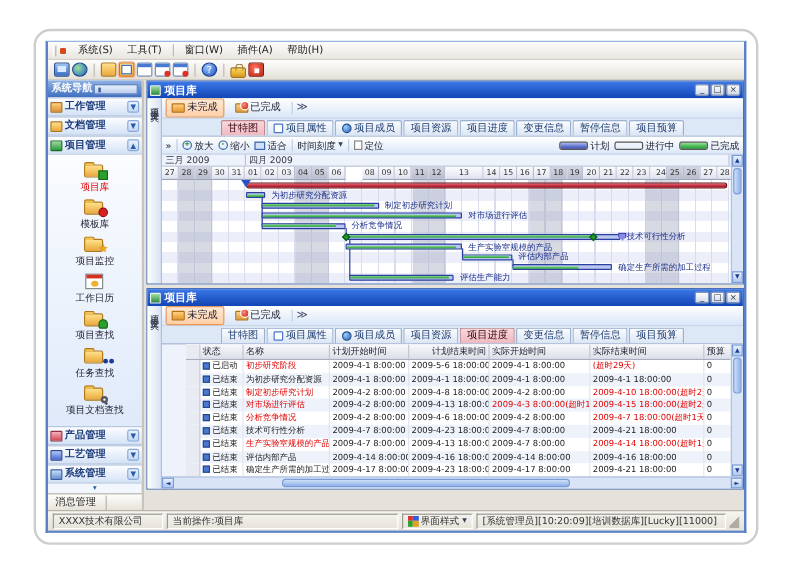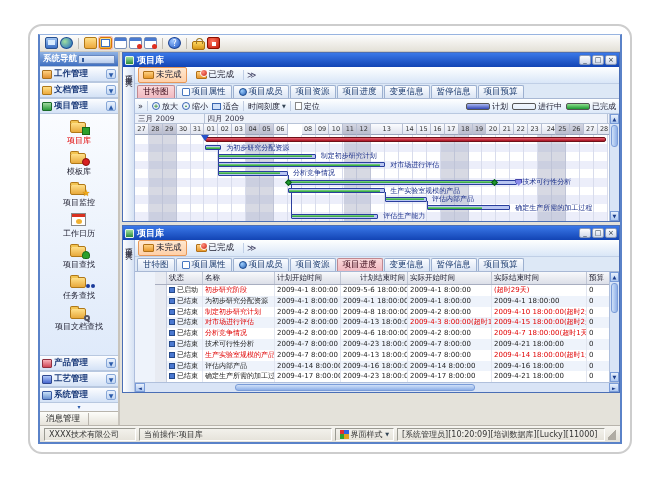--- a/index.html
+++ b/index.html
@@ -89,21 +89,21 @@
   .vstrip{width:12px;background:linear-gradient(90deg,#fdfeff,#d6e2f4);border-right:1px solid #aebedd;display:flex;justify-content:center;padding-top:2px;}
   .vstrip span{writing-mode:vertical-rl;font-size:7.5px;color:#334;letter-spacing:1px;}
   .wcontent{flex:1;display:flex;flex-direction:column;min-width:0;}
   .wtoolbar{height:17px;background:linear-gradient(#feffff,#d9e6f7);border-bottom:1px solid #c0cfe6;display:flex;align-items:center;padding:0 3px;gap:4px;}
   .tbtn{display:flex;align-items:center;gap:2px;padding:1px 4px;font-size:8.5px;color:#223;border:1px solid transparent;border-radius:2px;}
   .tbtn.sel{background:linear-gradient(#ffe8d0,#ffd0a8);border:1px solid #e89858;}
   .fico{width:11px;height:8px;background:linear-gradient(#ffd080,#e8982c);border:1px solid #b07018;border-radius:1px;position:relative;}
   .fico.done::after{content:"";position:absolute;right:-2px;top:-3px;width:6px;height:6px;background:radial-gradient(circle at 35% 35%,#ff9080,#c41808);border-radius:50%;border:1px solid #fff;}
   .ovf{color:#446;font-size:9px;padding:0 3px;border-left:1px solid #c0cfe6;}
   
-  .tabs{height:15px;background:#dde8f6;display:flex;align-items:flex-end;padding:1px 2px 0;gap:1px;border-bottom:1px solid #a8b8d4;}
+  .tabs{height:15px;background:#dde8f6;display:flex;align-items:flex-end;padding:1px 2px 0;gap:1px;border-bottom:1px solid #a8b8d4;justify-content:center;}
   .tab{height:13px;display:flex;align-items:center;gap:2px;padding:0 5px;background:linear-gradient(#fafcff,#dbe5f4);border:1px solid #9cb0d0;border-bottom:none;border-radius:2px 2px 0 0;font-size:8.5px;color:#1a3a6e;white-space:nowrap;}
   .tab.sel{background:linear-gradient(#fad8da,#f0b8c0);border-color:#c08890;color:#301;}
   .tabico{width:8px;height:8px;border-radius:1px;}
   .tabico.page-icon{background:#fff;border:1px solid #4878c0;}
   .tabico.people-icon{background:radial-gradient(circle at 30% 30%,#9fd0ff,#2a62b4);border:1px solid #1a4a90;border-radius:50%;}
   
   .gtoolbar{height:15px;background:linear-gradient(#feffff,#dce8f8);border-bottom:1px solid #b8c8e0;display:flex;align-items:center;padding:0 3px;gap:4px;font-size:8px;color:#223;}
   .gt-sep{width:1px;height:10px;background:#c0cce0;}
   .gt-item{display:flex;align-items:center;gap:2px;white-space:nowrap;}
   .mag{width:8px;height:8px;border:1.5px solid #3a66b0;border-radius:50%;position:relative;font-size:6px;line-height:5px;text-align:center;color:#2a8a2a;font-weight:bold;}
@@ -165,20 +165,32 @@
   .sp-session{width:208px;}
   .grip{width:8px;height:12px;background:linear-gradient(135deg,transparent 50%,#b0aca4 50%);}
 </style>
 </head>
 <body>
 
 <div class="screen">
   <div class="frame"></div>
   <div class="app">
 
+    <div class="menubar">
+      <span class="mgrip"></span>
+      <span class="mdot"></span>
+      <span id="menu-items" style="display:flex;align-items:center;">
+          <span class="mitem">系统(S)</span>
+          <span class="mitem">工具(T)</span>
+          <span class="msep"></span>
+          <span class="mitem">窗口(W)</span>
+          <span class="mitem">插件(A)</span>
+          <span class="mitem">帮助(H)</span>
+        </span>
+    </div>
 
     <div class="toolbar" id="main-toolbar">
         <div class="ti ti-monitor-icon"></div>
         <div class="ti ti-globe-icon"></div>
         <span class="tsep"></span>
         <div class="ti ti-folder-icon"></div>
         <div class="ti ti-folder-window-icon"></div>
         <div class="ti ti-window-mail-icon"></div>
         <div class="ti ti-window-badge-icon"></div>
         <div class="ti ti-window-badge2-icon"></div>

